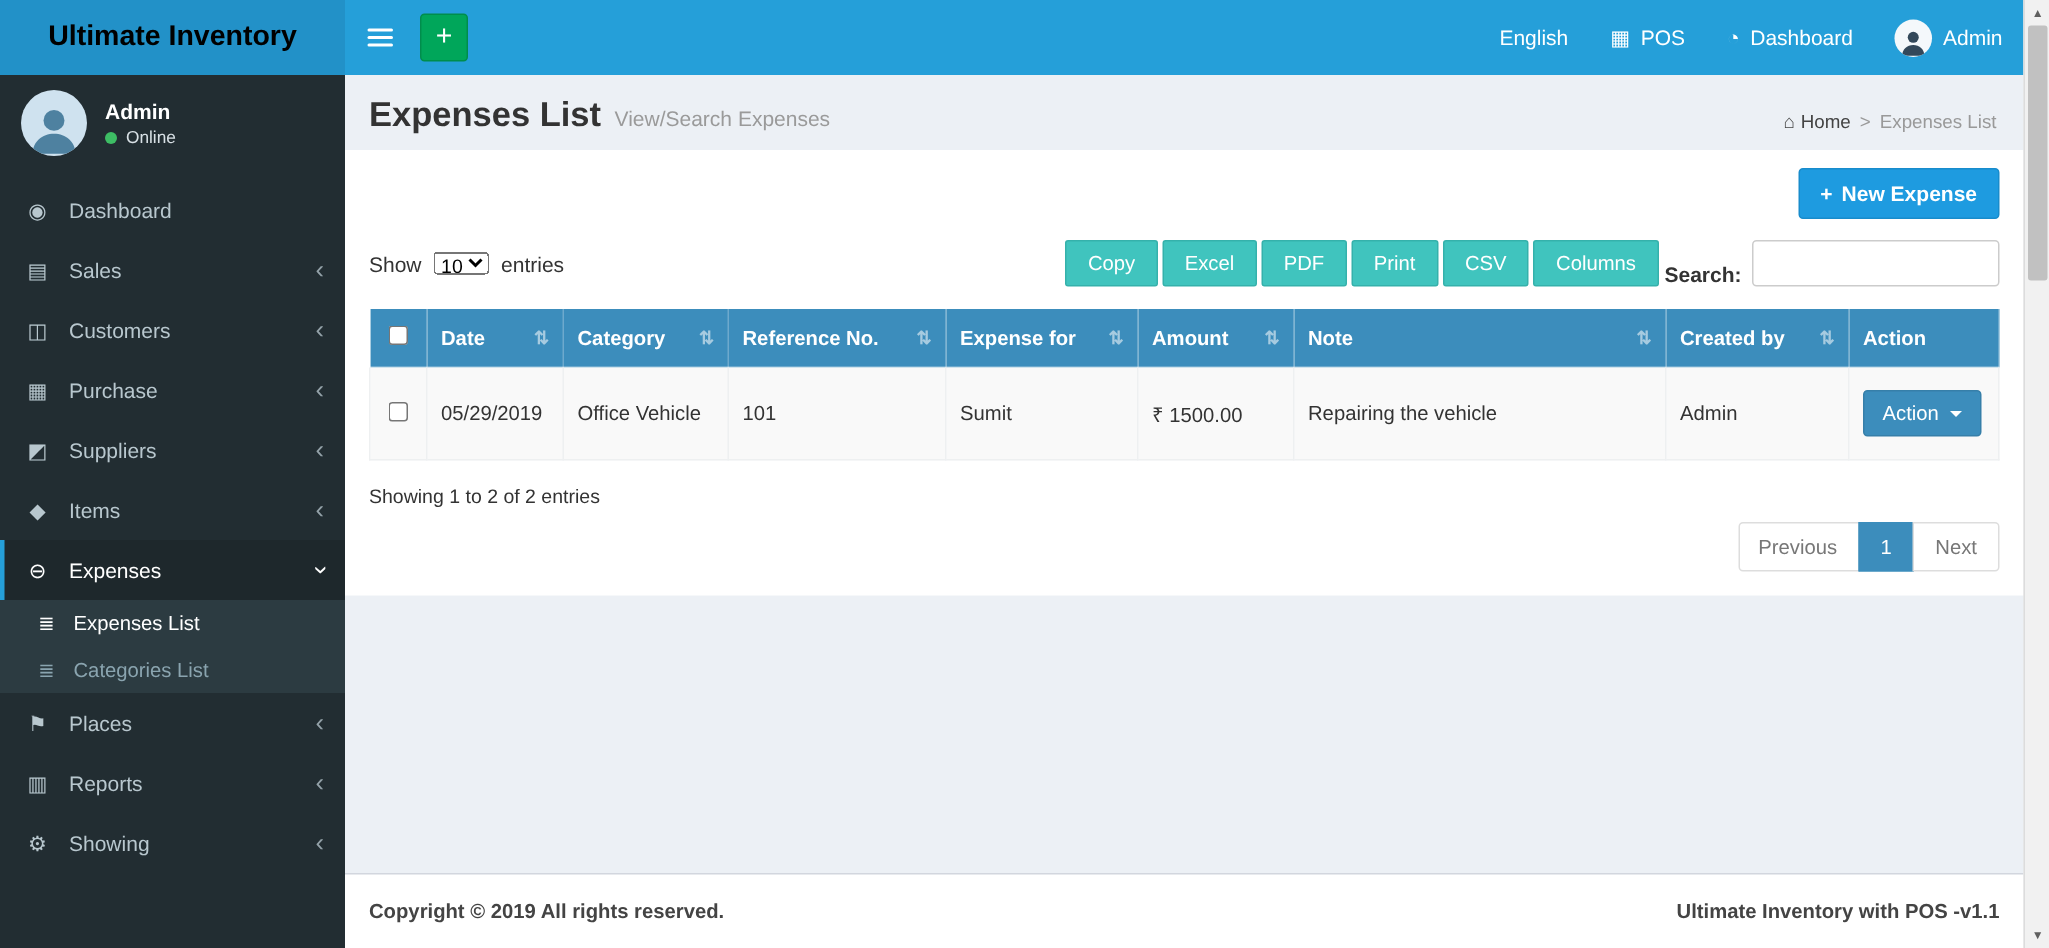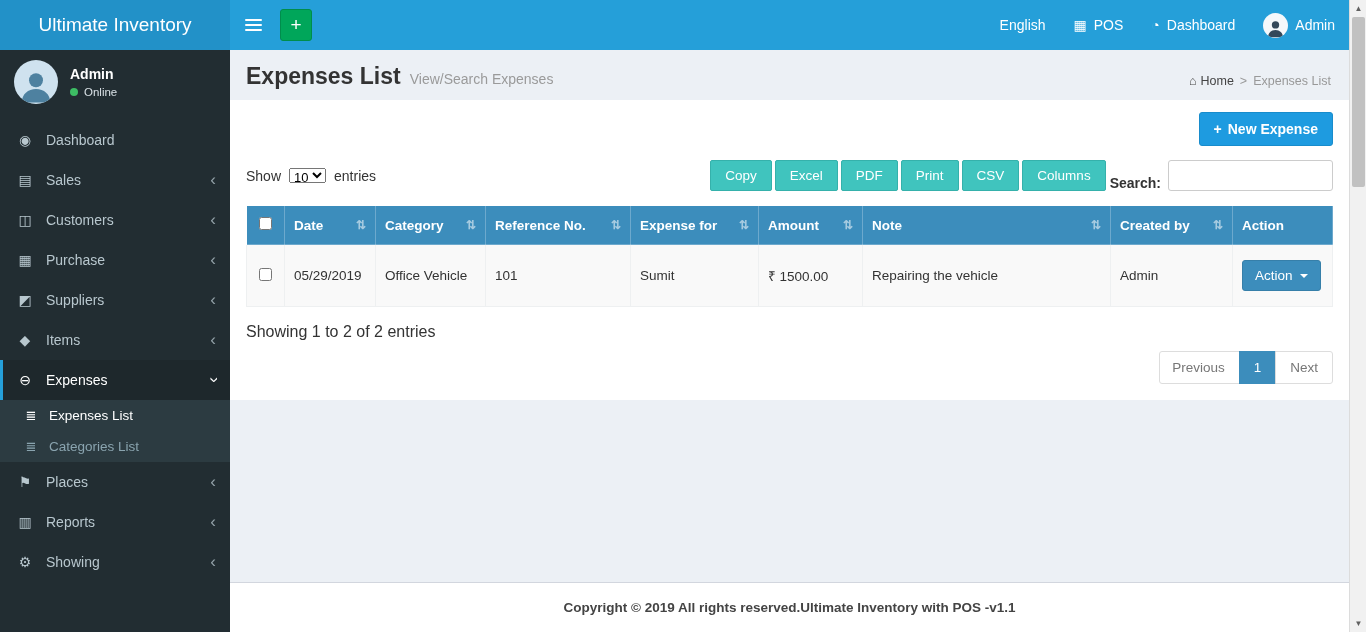--- a/index.html
+++ b/index.html
@@ -3,22 +3,22 @@
 <meta charset="utf-8">
 <style>
   * { margin:0; padding:0; box-sizing:border-box; }
   html,body { width:1366px; height:632px; overflow:hidden; }
   body { font-family:"Liberation Sans", sans-serif; background:#ecf0f5; position:relative; }
 
   .app { position:absolute; left:0; top:0; width:1349px; height:632px; display:flex; flex-direction:column; }
 
   
   .header-row { display:flex; height:50px; flex:0 0 50px; }
-  .logo { width:230px; flex:0 0 230px; background:var(--logo-bg,#2291c8); color:#ffffff;
-          font-size:19px; font-weight:normal; display:flex; align-items:center; justify-content:center; cursor:pointer; }
+  .logo { width:230px; flex:0 0 230px; background:var(--logo-bg,#2291c8); color:#000000;
+          font-size:19px; font-weight:bold; display:flex; align-items:center; justify-content:center; cursor:pointer; }
   .navbar { flex:1; background:var(--navbar,#259fd9); display:flex; align-items:center; color:#fff; }
   .hamburger { width:46px; height:50px; display:flex; flex-direction:column; justify-content:center; align-items:center; gap:3px; cursor:pointer; }
   .hamburger i { display:block; width:17px; height:2px; background:#fff; border-radius:1px; }
   .quick-add { width:32px; height:32px; background:var(--green,#00a65a); border:1px solid #008d4c; border-radius:3px;
                color:#fff; font-size:19px; line-height:28px; text-align:center; cursor:pointer; margin-left:4px; }
   .nav-right { margin-left:auto; display:flex; align-items:center; height:50px; }
   .nav-item { display:flex; align-items:center; gap:7px; padding:0 14px; height:50px; font-size:14px; cursor:pointer; }
   .nav-item .glyph { font-size:14px; }
   .nav-avatar { width:25px; height:25px; border-radius:50%; background:#f4f8fb; overflow:hidden; display:flex; align-items:flex-end; justify-content:center; }
   .nav-avatar svg { width:21px; height:21px; }
@@ -78,30 +78,30 @@
   td { padding:15px 9px; border:1px solid #eef0f1; color:#333; background:#fff; }
   tr.odd td { background:#f9f9f9; }
   .th-check { width:38px; } .col-date { width:91px; } .col-cat { width:110px; } .col-ref { width:145px; }
   .col-for { width:128px; } .col-amt { width:104px; } .col-by { width:122px; } .col-act { width:100px; }
   .td-check, .th-check { text-align:center; }
   .btn-action { background:var(--primary,#3c8dbc); border:1px solid #367fa9; color:#fff; border-radius:3px;
                 padding:7px 12px; font-size:13.5px; cursor:pointer; display:inline-flex; align-items:center; gap:7px;
                 font-family:"Liberation Sans",sans-serif; }
   .caret { width:0; height:0; border-left:4px solid transparent; border-right:4px solid transparent; border-top:4px solid #fff; display:inline-block; }
 
-  .dt-info { font-size:16px; color:#333; margin:16px 0 10px; }
+  .dt-info { font-size:13px; color:#333; margin:16px 0 10px; }
   .pagination { display:flex; justify-content:flex-end; }
   .page-btn { border:1px solid #ddd; background:#fff; color:#777; padding:8px 14px; font-size:13.5px; margin-left:-1px; cursor:pointer;
               font-family:"Liberation Sans",sans-serif; }
   .page-btn:first-child { border-radius:3px 0 0 3px;padding-left:12px; }
   .page-btn:last-child { border-radius:0 3px 3px 0; }
   .page-btn.active { background:var(--primary,#3c8dbc); border-color:var(--primary,#3c8dbc); color:#fff; }
 
   .filler { flex:1; }
-  .footer { flex:0 0 50px; background:#fff; border-top:1px solid #d2d6de; display:flex; justify-content:center;
+  .footer { flex:0 0 50px; background:#fff; border-top:1px solid #d2d6de; display:flex; justify-content:space-between;
             align-items:center; padding:0 16px; font-size:13.5px; font-weight:bold; color:#444; }
 
   
   .scrollbar { position:absolute; right:0; top:0; width:17px; height:632px; background:#f1f1f1; border-left:1px solid #dcdcdc; }
   .sb-arrow { position:absolute; left:0; width:17px; height:17px; color:#606060; font-size:8px; text-align:center; line-height:17px; cursor:pointer; }
   .sb-up { top:0; } .sb-down { bottom:0; }
   .sb-thumb { position:absolute; left:2px; top:17px; width:13px; height:170px; background:#c1c1c1; border-radius:2px; cursor:pointer; }
 </style>
 </head>
 <body>

